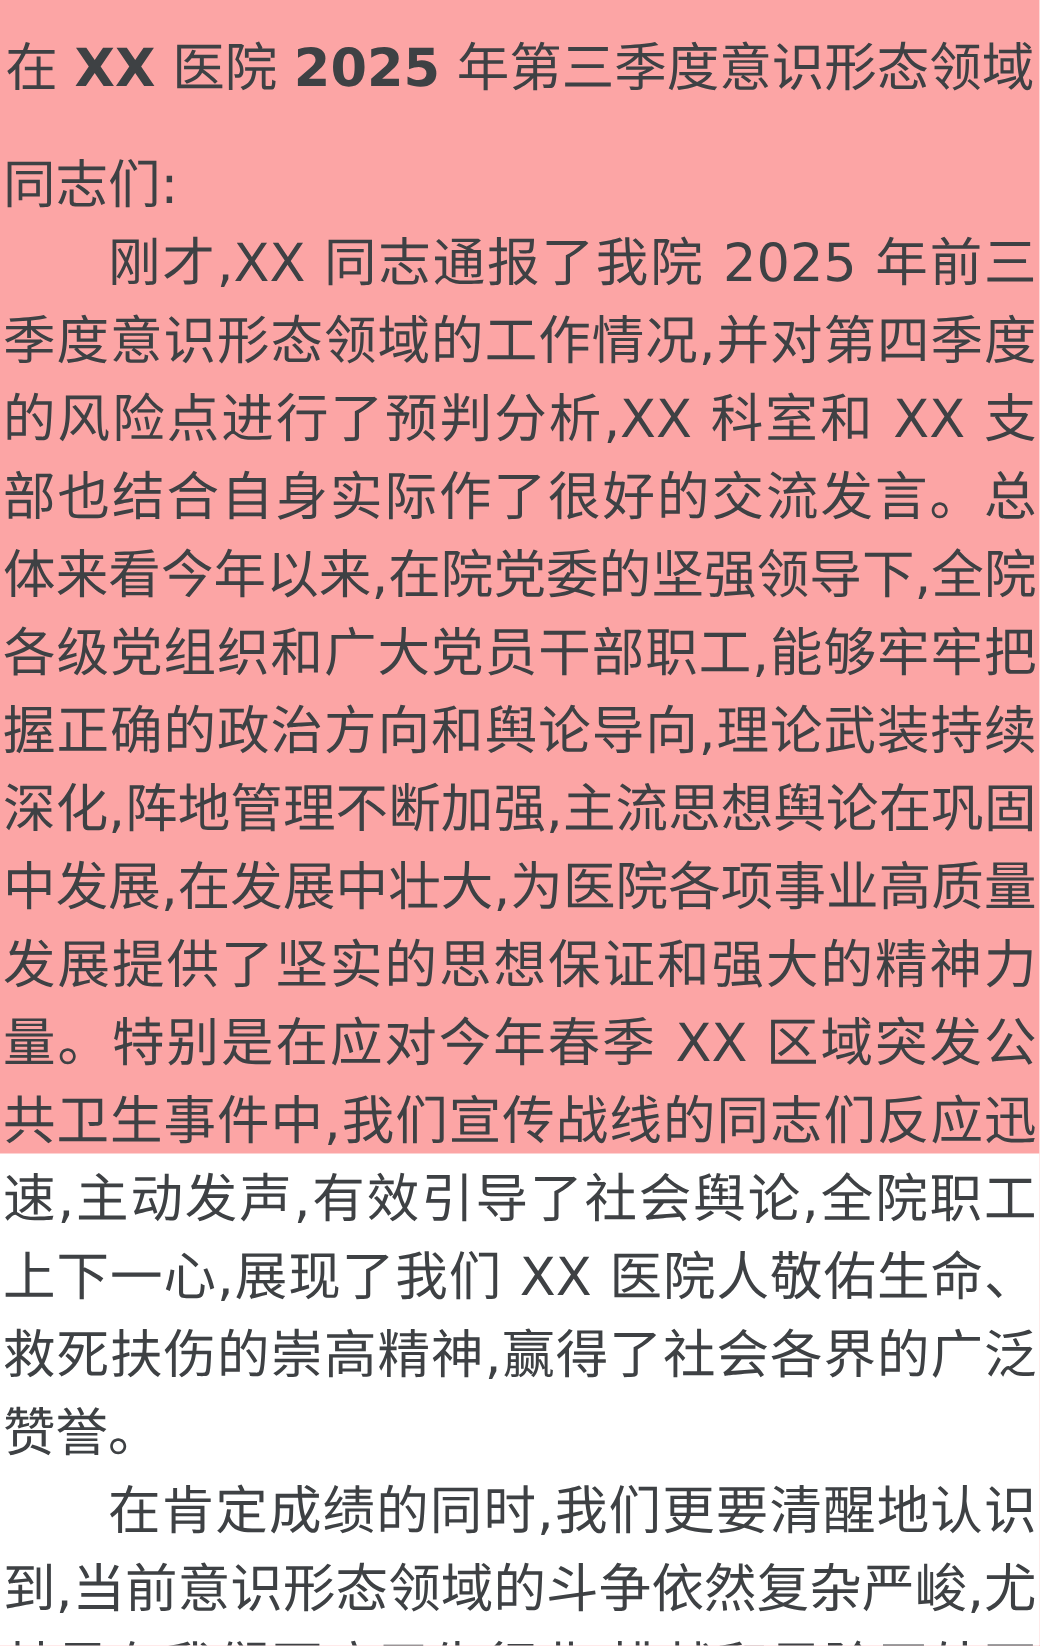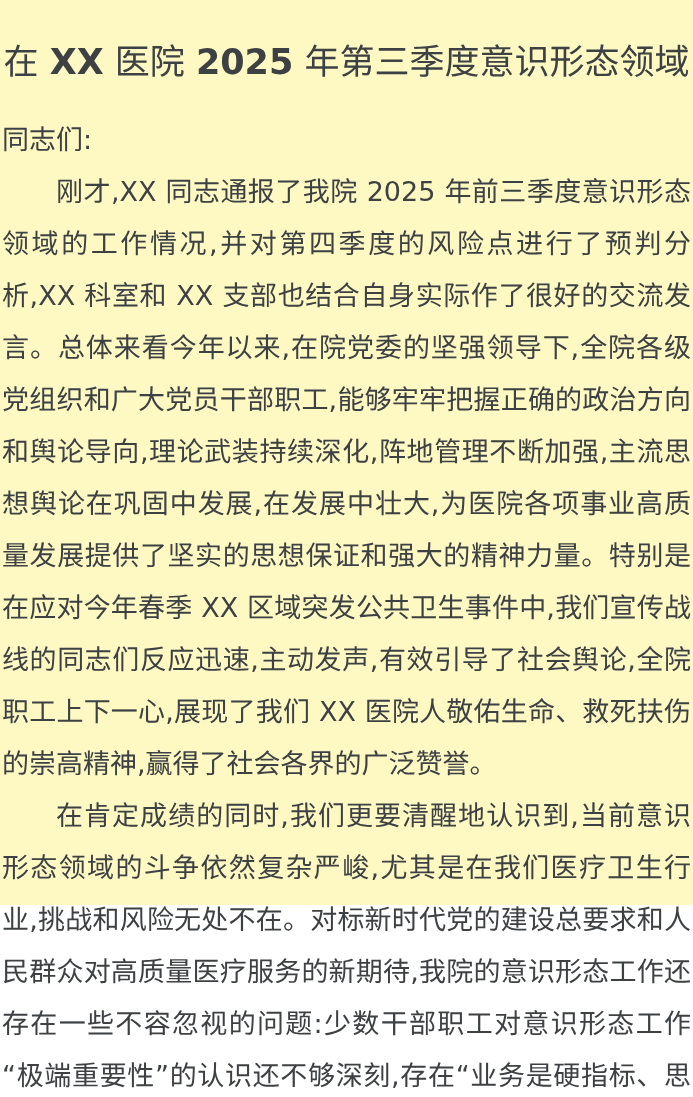--- a/index.html
+++ b/index.html
@@ -8,43 +8,43 @@
     background: #ffffff;
   }
   body {
     width: 693px;
     height: 1097px;
     overflow: hidden;
   }
   .doc {
     box-sizing: border-box;
     width: 693px;
-    height: 905px;
-    padding: 36px 2px 0 2px;
-    background: #fef9c3;
+    height: 769px;
+    padding: 20px 2px 0 2px;
+    background: #fca5a5;
     color: #3e4144;
     font-family: "DejaVu Sans", "Liberation Sans", sans-serif;
   }
   .title {
     margin: 0 0 26px 0;
     font-size: 35px;
     line-height: 52px;
     font-weight: 500;
     text-align: center;
     letter-spacing: 0;
   }
   .title .t-line {
     white-space: nowrap;
   }
   .title b {
     font-weight: 700;
   }
   .para {
     margin: 0;
-    font-size: 27px;
+    font-size: 35px;
     line-height: 52px;
     text-align: justify;
     text-indent: 2em;
     word-break: normal;
   }
   .salutation {
     text-indent: 0;
   }
 </style>
 </head>

